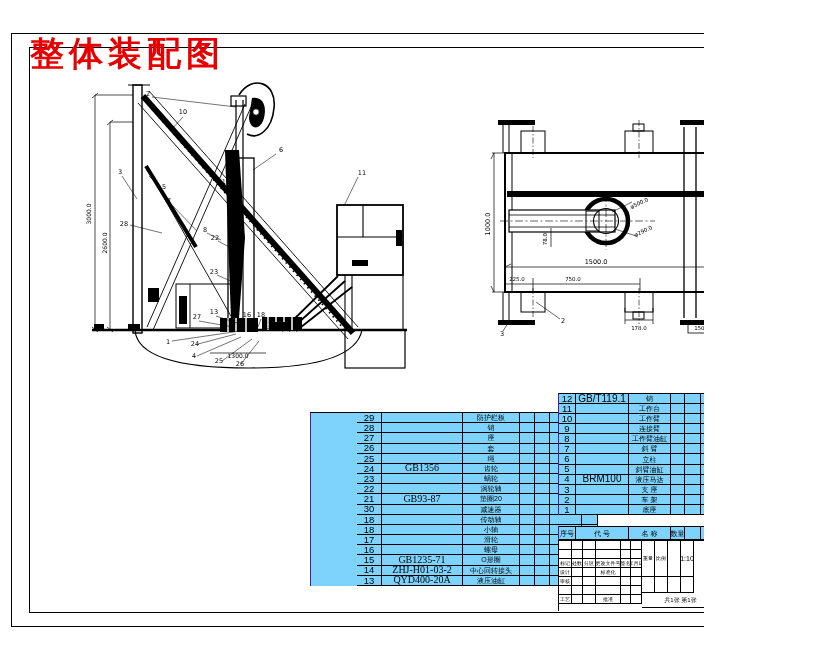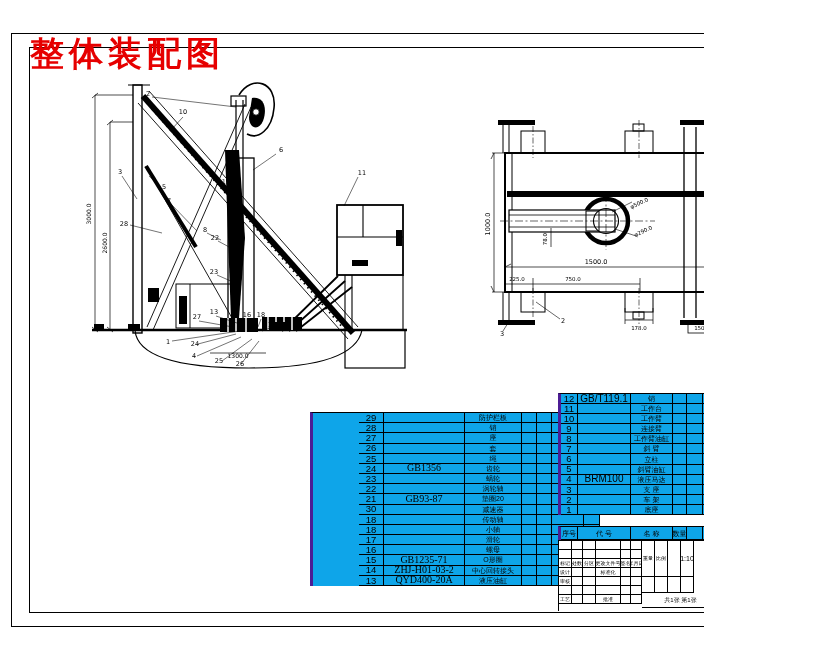--- a/index.html
+++ b/index.html
@@ -10,21 +10,21 @@
   #inner-frame{left:29px;top:47px;width:776px;height:564px;}
   #red-title{position:absolute;left:30px;top:36px;font-family:"DejaVu Serif",serif;
              font-size:34px;font-weight:900;color:#e60000;letter-spacing:5px;z-index:5;line-height:1;}
   #drawing{position:absolute;left:0;top:0;z-index:1;}
   #drawing text{font-family:"DejaVu Sans",sans-serif;fill:#000;}
   
   #tech-req{position:absolute;left:86px;top:446px;width:230px;z-index:2;font-family:"DejaVu Serif",serif;}
   #tech-req h3{margin:0 0 14px 34px;font-size:16px;letter-spacing:6px;font-weight:700;}
   #tech-req .tr-line{font-size:7.5px;font-weight:700;margin-bottom:11px;white-space:nowrap;}
   
-  .bom{position:absolute;display:grid;background:#0ea5e9;border-top:1px solid #000;border-left:3px solid #4c1d95;z-index:2;}
+  .bom{position:absolute;display:grid;background:#7dd3fc;border-top:1px solid #000;border-left:1px solid #4c1d95;z-index:2;}
   .bom .cell{border-right:1px solid #000;border-bottom:1px solid #000;display:flex;align-items:center;
              justify-content:center;font-size:7px;line-height:1;white-space:nowrap;overflow:hidden;}
   #bom-left{left:310px;top:412px;grid-template-columns:25px 81px 57px 15px 15px 32px 16px;grid-auto-rows:10.18px;padding-left:46px;}
   #bom-left .cell:nth-child(7n+1){font-size:9.5px;}
   #bom-left .cell:nth-child(7n+2){font-size:10px;font-family:Liberation Serif, serif;}
   #bom-right{left:558px;top:393px;grid-template-columns:17px 53px 42px 14px 16px 32px 16px 15px 34px;grid-auto-rows:10.08px;}
   #bom-right .cell:nth-child(9n+1){font-size:9.5px;}
   #bom-right .cell:nth-child(9n+2){font-size:10px;}
   #bom-header{left:558px;top:526px;grid-template-columns:17px 53px 42px 14px 16px 32px 16px 15px 34px;grid-auto-rows:13px;}
   #bom-header .cell{font-size:7px;}

